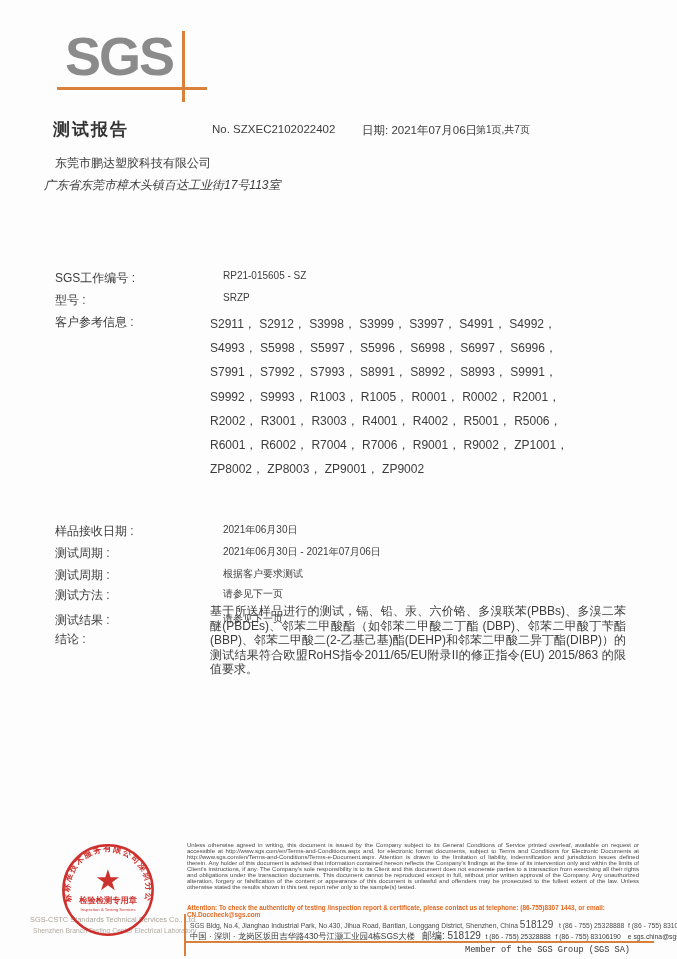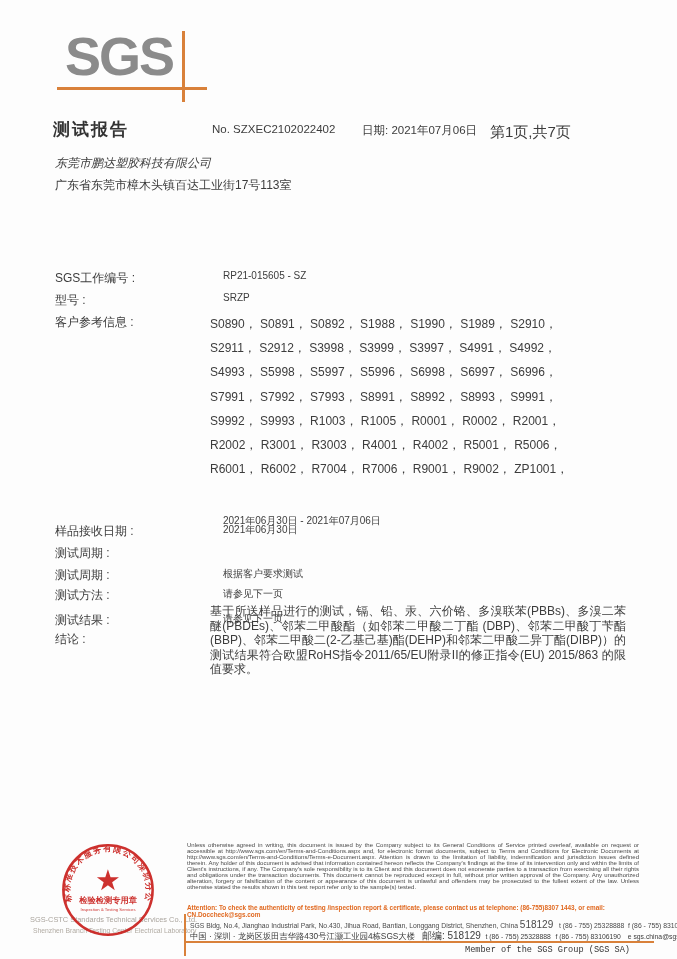--- a/index.html
+++ b/index.html
@@ -14,24 +14,24 @@
   
   .logo-text { left:66px; top:26px; font-size:53px; font-weight:700;
     color:#8b8b8b; letter-spacing:-2px; transform:scaleX(1.02); }
   .logo-hline { left:57px; top:87px; width:150px; height:3px; }
   .logo-vline { left:182px; top:31px; width:3px; height:71px; }
 
   
   .doc-title { left:53px; top:118px; font-size:17px; font-weight:700; letter-spacing:2px; color:#333; }
   .report-no { left:212px; top:123px; font-size:11.5px; }
   .report-date { left:362px; top:123px; font-size:11.5px; }
-  .report-page { left:490px; top:123px; font-size:15px; }
+  .report-page { left:476px; top:123px; font-size:10px; }
 
-  .client-name { left:55px; top:155px; font-size:12px;font-style:italic; }
-  .client-address { left:55px; top:177px; font-size:12px; }
+  .client-name { left:55px; top:155px; font-size:12px; }
+  .client-address { left:44px; top:177px; font-size:12px;font-style:italic; }
 
   .statement { left:55px; top:248px; font-size:12px; }
 
   .lbl { left:55px; font-size:12px; }
   .val { left:210px; font-size:10px;margin-left:13px; }
   .ref-lines { left:210px; top:312px; font-size:12px; line-height:24.2px; width:430px; }
   .conclusion { left:210px; top:604px; width:416px; font-size:12px;
     line-height:14.6px; text-align:justify; }
 
   
@@ -73,34 +73,34 @@
 
 
   <div class="abs lbl" style="top:270px">SGS工作编号 :</div>
   <div class="abs val" style="top:270px">RP21-015605 - SZ</div>
 
   <div class="abs lbl" style="top:292px">型号 :</div>
   <div class="abs val" style="top:292px">SRZP</div>
 
   <div class="abs lbl" style="top:314px">客户参考信息 :</div>
   <div class="abs ref-lines">
-    <span style="display:block">S0890， S0891， S0892， S1988， S1990， S1989， S2910，</span>
     <span style="display:block">S2911， S2912， S3998， S3999， S3997， S4991， S4992，</span>
     <span style="display:block">S4993， S5998， S5997， S5996， S6998， S6997， S6996，</span>
     <span style="display:block">S7991， S7992， S7993， S8991， S8992， S8993， S9991，</span>
     <span style="display:block">S9992， S9993， R1003， R1005， R0001， R0002， R2001，</span>
     <span style="display:block">R2002， R3001， R3003， R4001， R4002， R5001， R5006，</span>
     <span style="display:block">R6001， R6002， R7004， R7006， R9001， R9002， ZP1001，</span>
+    <span style="display:block">ZP8002， ZP8003， ZP9001， ZP9002</span>
   </div>
 
   <div class="abs lbl" style="top:523px">样品接收日期 :</div>
   <div class="abs val" style="top:523px">2021年06月30日</div>
 
   <div class="abs lbl" style="top:545px">测试周期 :</div>
-  <div class="abs val" style="top:514px">2021年06月30日 - 2021年07月06日</div>
+  <div class="abs val" style="top:545px">2021年06月30日 - 2021年07月06日</div>
 
   <div class="abs lbl" style="top:567px">测试周期 :</div>
   <div class="abs val" style="top:567px">根据客户要求测试</div>
 
   <div class="abs lbl" style="top:587px">测试方法 :</div>
   <div class="abs val" style="top:587px">请参见下一页</div>
 
   <div class="abs lbl" style="top:612px">测试结果 :</div>
   <div class="abs val" style="top:612px">请参见下一页</div>
 

